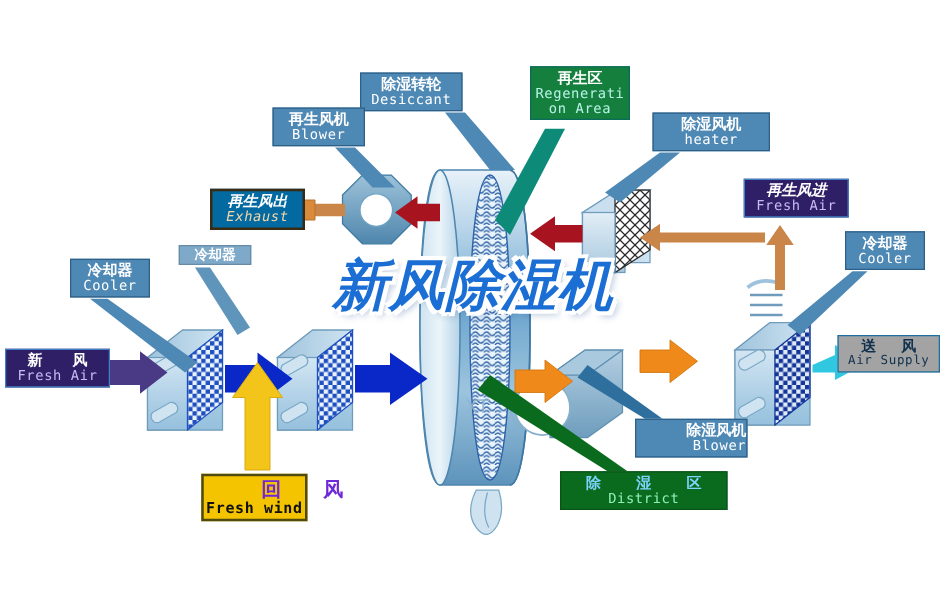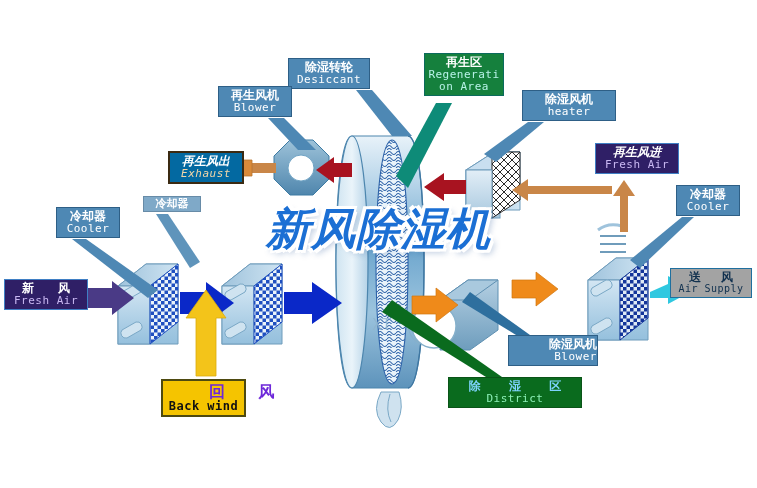--- a/index.html
+++ b/index.html
@@ -320,21 +320,21 @@
     <span class="en">Cooler</span>
   </div>
 
   <div class="lbl cal-purple" style="left:4px;top:279px;width:84px;padding:2px 0;">
     <span class="cn">新 风</span>
     <span class="en">Fresh Air</span>
   </div>
 
   <div class="lbl cal-yellow" style="left:161px;top:379px;width:85px;padding:2px 0;">
     <span class="cn">回 风</span>
-    <span class="en">Back wind</span>
+    <span class="en">Fresh wind</span>
   </div>
 
   <div class="lbl cal-blue" style="left:508px;top:335px;width:90px;padding:2px 0;text-align:right;">
     <span class="cn">除湿风机</span>
     <span class="en">Blower</span>
   </div>
 
   <div class="lbl cal-green" style="left:448px;top:377px;width:134px;padding:2px 0;">
     <span class="cn">除 湿 区</span>
     <span class="en">District</span>

